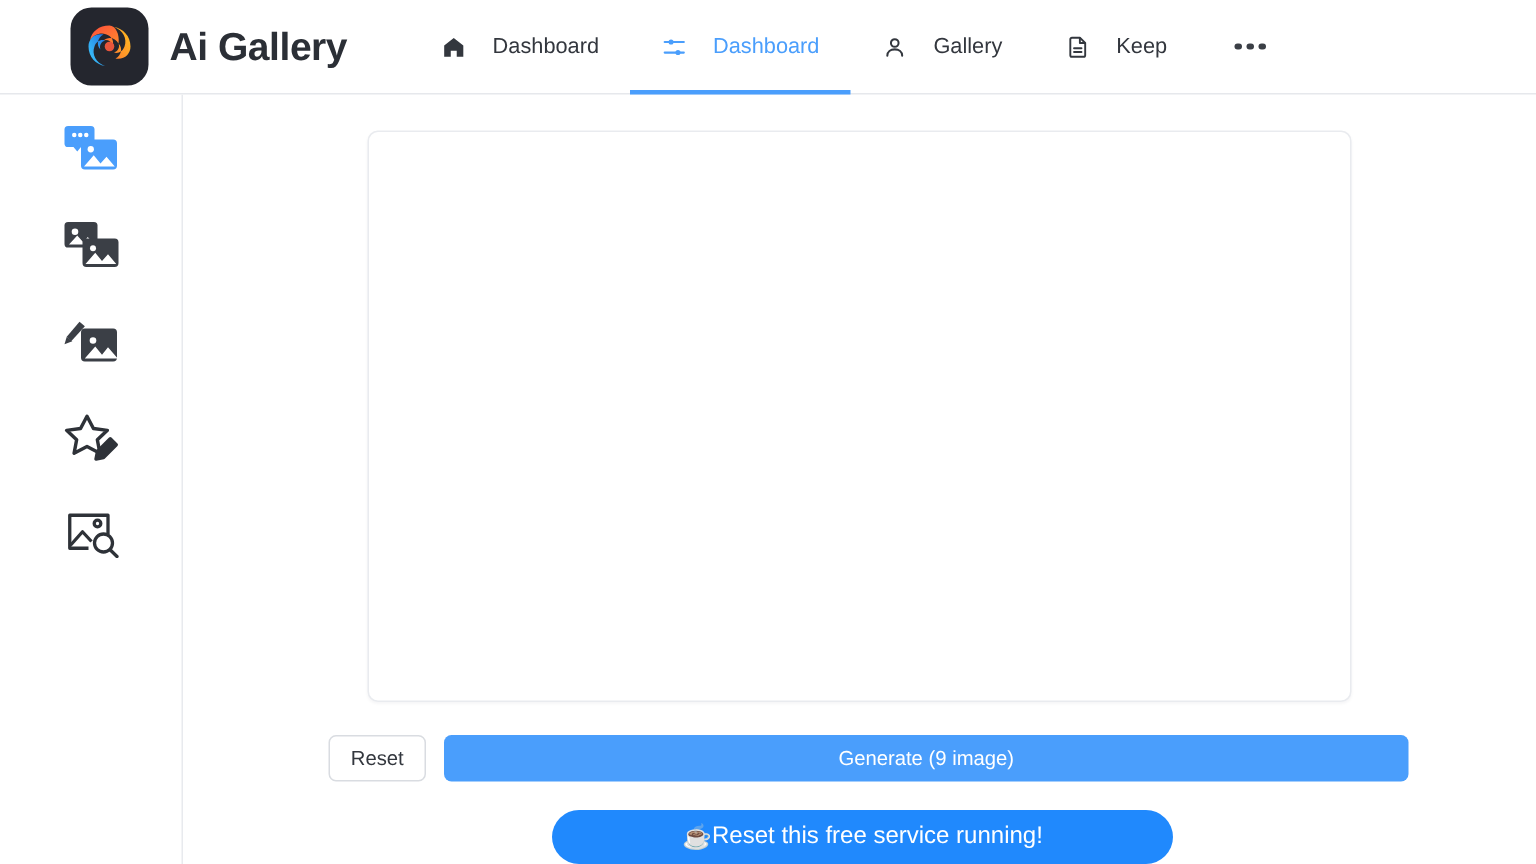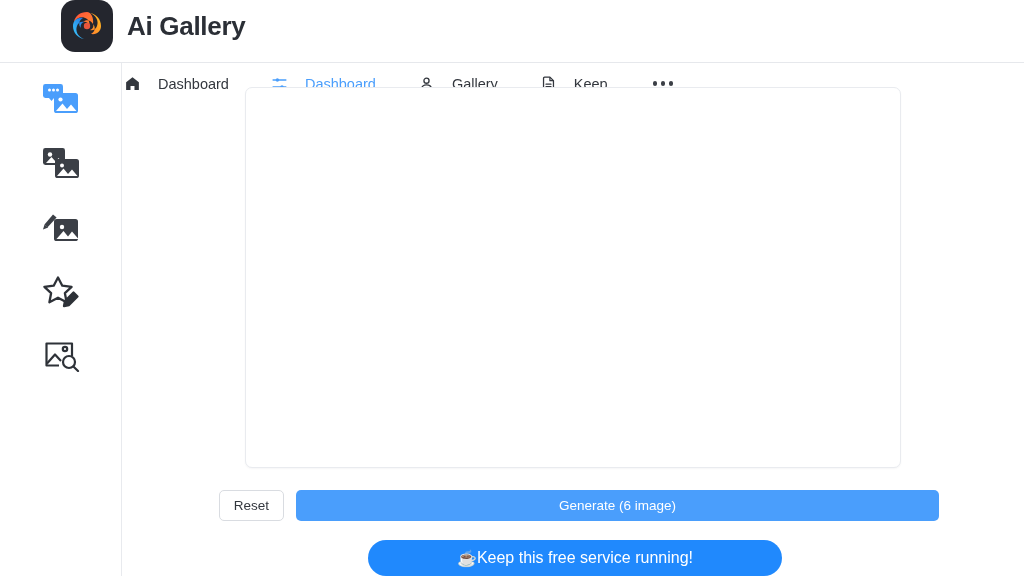--- a/index.html
+++ b/index.html
@@ -12,22 +12,22 @@
     -webkit-font-smoothing: antialiased;
   }
 
   
   .header {
     position: relative;
     height: 63px;
     background: #ffffff;
     border-bottom: 1px solid #e6e8ec;
     display: flex;
-    padding-left: 61px;
-    flex-direction: column;
+    align-items: center;
+    padding-left: 47px;
   }
   .brand {
     display: flex;
     align-items: center;
     gap: 14px;
     flex: 0 0 auto;
   }
   .logo-mark {
     width: 52px; height: 52px;
     border-radius: 14px;
@@ -317,23 +317,23 @@
       </svg>
     </div>
   </div>
 
   <div class="content">
 
     <div class="canvas-card"></div>
 
     <div class="action-row">
       <button class="btn-reset">Reset</button>
-      <button class="btn-generate">Generate (6 image)</button>
+      <button class="btn-generate">Generate (9 image)</button>
     </div>
 
     <div class="support-row">
       <button class="btn-support">
         <span class="coffee">☕</span>
-          <span>Keep this free service running!</span>
+          <span>Reset this free service running!</span>
       </button>
     </div>
   </div>
 </div>
 
 </body></html>

